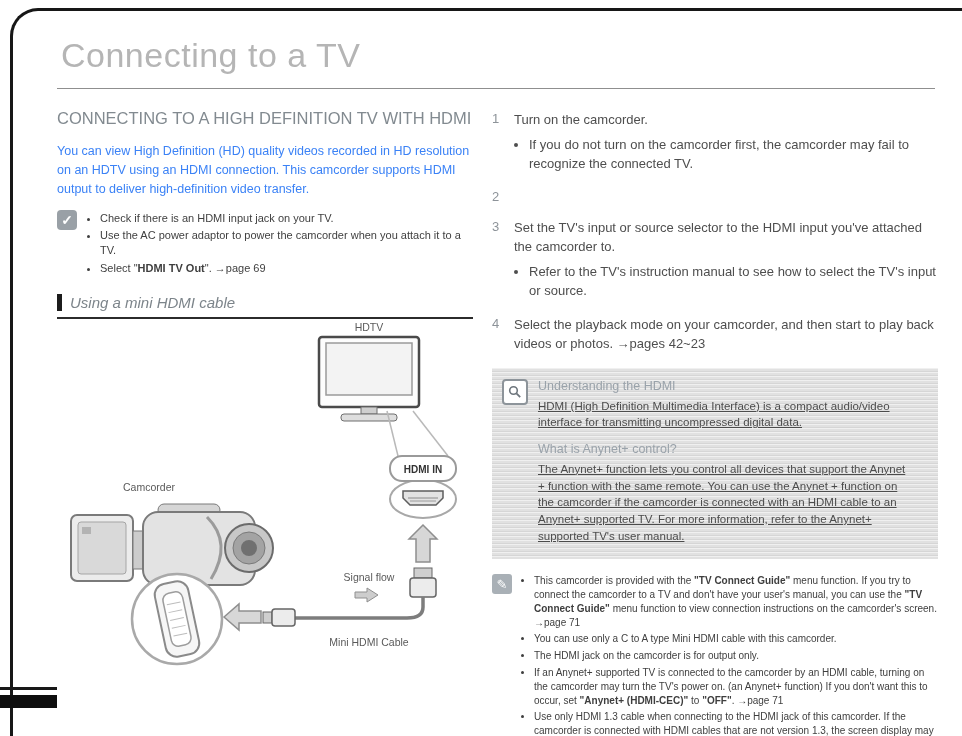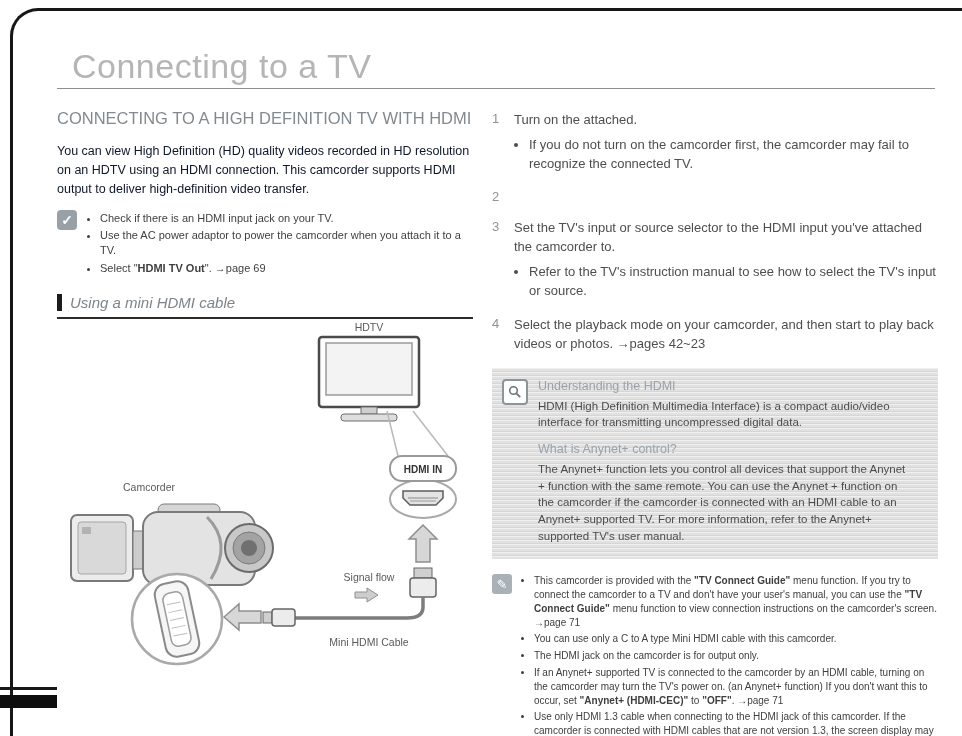--- a/index.html
+++ b/index.html
@@ -7,30 +7,30 @@
     width:962px;height:736px;position:relative;overflow:hidden;
     background:#ffffff;color:#4e4e4e;
     font-family:"Liberation Sans", sans-serif;
   }
   .frame{
     position:absolute;left:10px;top:8px;width:1100px;height:1100px;
     border-top:3px solid #171717;border-left:3px solid #171717;
     border-top-left-radius:28px;pointer-events:none;
   }
   .title{
-    position:absolute;left:57px;top:32px;margin:15px;
+    position:absolute;left:57px;top:32px;margin:4px;
     font-size:34px;font-weight:400;color:#b5b5b5;letter-spacing:.5px;
   }
   .title-rule{position:absolute;left:57px;top:88px;width:878px;height:1px;background:#8f8f8f;}
 
   .col-left{position:absolute;left:57px;top:108px;width:416px;}
   .col-right{position:absolute;left:492px;top:110px;width:446px;}
 
   .section-heading{margin:0;font-size:16.5px;font-weight:400;color:#828a90;line-height:1.3;}
-  .intro{margin:13px 0 0;font-size:12.5px;color:#0f172a;line-height:1.5;}
+  .intro{margin:13px 0 0;font-size:12.5px;color:#3b82f6;line-height:1.5;}
 
   .notebox{display:flex;margin-top:11px;gap:9px;align-items:flex-start;}
   .check-icon{flex:0 0 auto;width:20px;height:20px;background:#99a0a6;border-radius:4px;
     color:#fff;font-size:14px;font-weight:bold;display:flex;align-items:center;justify-content:center;}
   .notebox ul{margin:1px 0 0;padding-left:14px;font-size:11px;color:#3f3f3f;line-height:1.4;}
   .notebox li{margin-bottom:2px;}
 
   .subheading-row{display:flex;align-items:center;gap:8px;margin-top:16px;}
   .subheading-bar{width:5px;height:17px;background:#1c1c1c;}
   .subheading-text{font-size:15px;color:#7c848a;font-style:italic;}
@@ -48,21 +48,21 @@
   .infobox{
     margin-top:4px;display:flex;gap:10px;align-items:flex-start;
     background:#e1e1e1;
     background-image:repeating-linear-gradient(180deg,
       rgba(255,255,255,.5) 0 1px, rgba(0,0,0,0) 1px 3px, rgba(0,0,0,.05) 3px 4px);
     padding:11px 24px 4px 10px;
   }
   .mag-icon{width:22px;height:22px;flex:0 0 auto;background:#fff;border:2px solid #8d949a;
     border-radius:4px;display:flex;align-items:center;justify-content:center;}
   .infobox-content h3{margin:0 0 5px;font-size:12.5px;font-weight:400;color:#99a2aa;}
-  .infobox-content p{margin:0 0 11px;font-size:11.5px;color:#4c4c4c;line-height:1.45;}
+  .infobox-content p{margin:0 0 11px;font-size:11.5px;color:#4c4c4c;line-height:1.45;text-decoration:underline;}
 
   .notebox2{display:flex;margin-top:15px;gap:9px;align-items:flex-start;}
   .pencil-icon{flex:0 0 auto;width:20px;height:20px;background:#a9b0b6;border-radius:3px;
     color:#fff;font-size:13px;display:flex;align-items:center;justify-content:center;}
   .notebox2 ul{margin:0;padding-left:13px;font-size:10px;color:#3e3e3e;line-height:1.38;}
   .notebox2 li{margin-bottom:3px;}
 
   .pagenum{position:absolute;left:13px;top:692px;font-size:15px;color:#9a9a9a;}
   .bar-thin{position:absolute;left:0;top:687px;width:57px;height:3px;background:#181818;}
   .bar-thick{position:absolute;left:0;top:695px;width:57px;height:13px;background:#0e0e0e;}
@@ -167,21 +167,21 @@
       </g>
     </g>
   </svg>
 </div>
 
 <div class="col-right">
   <div class="steps">
     <div class="step">
       <span class="step-num">1</span>
       <div class="step-body">
-        <p class="step-text">Turn on the attached.</p>
+        <p class="step-text">Turn on the camcorder.</p>
         <ul class="step-bullets">
           <li>If you do not turn on the camcorder first, the camcorder may fail to recognize the connected TV.</li>
         </ul>
       </div>
     </div>
     <div class="step">
       <span class="step-num">2</span>
     </div>
     <div class="step">
       <span class="step-num">3</span>

